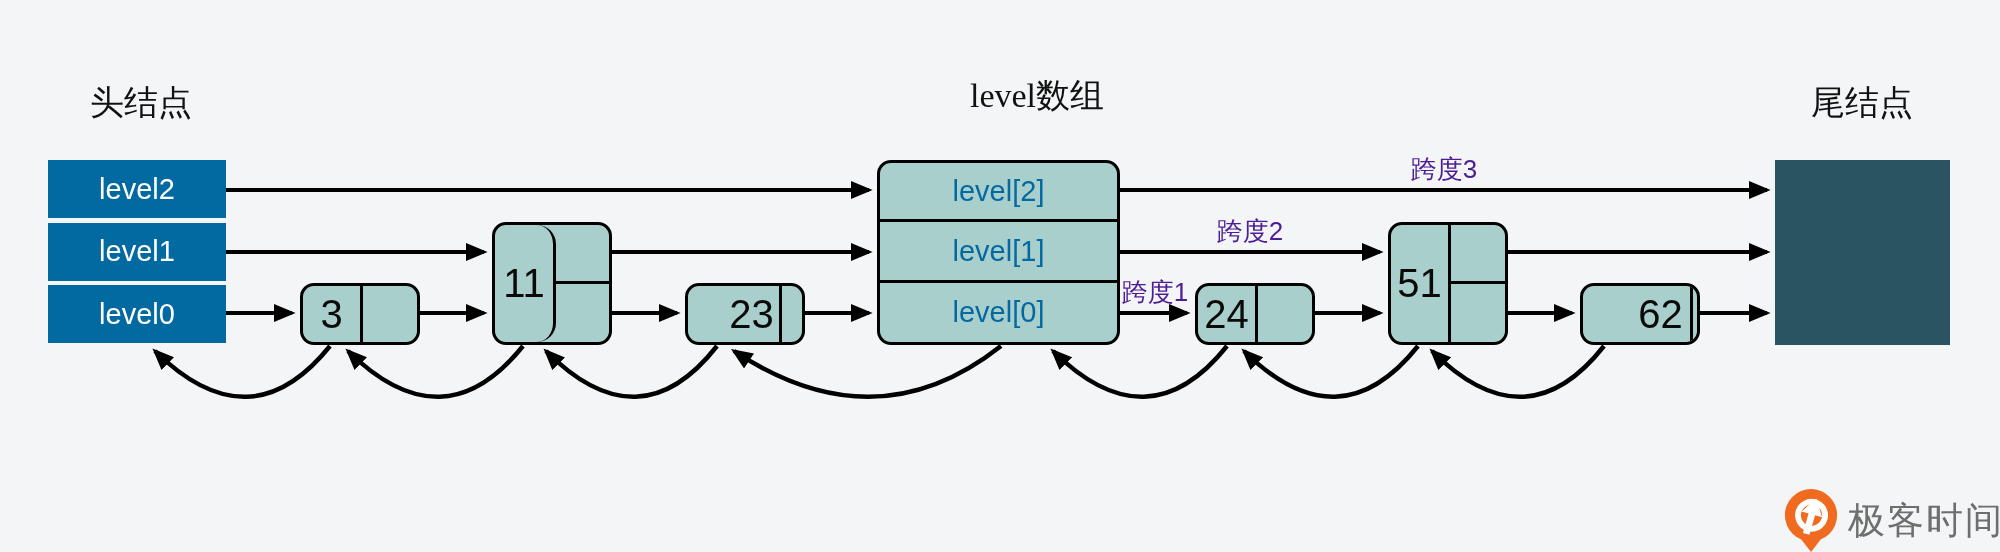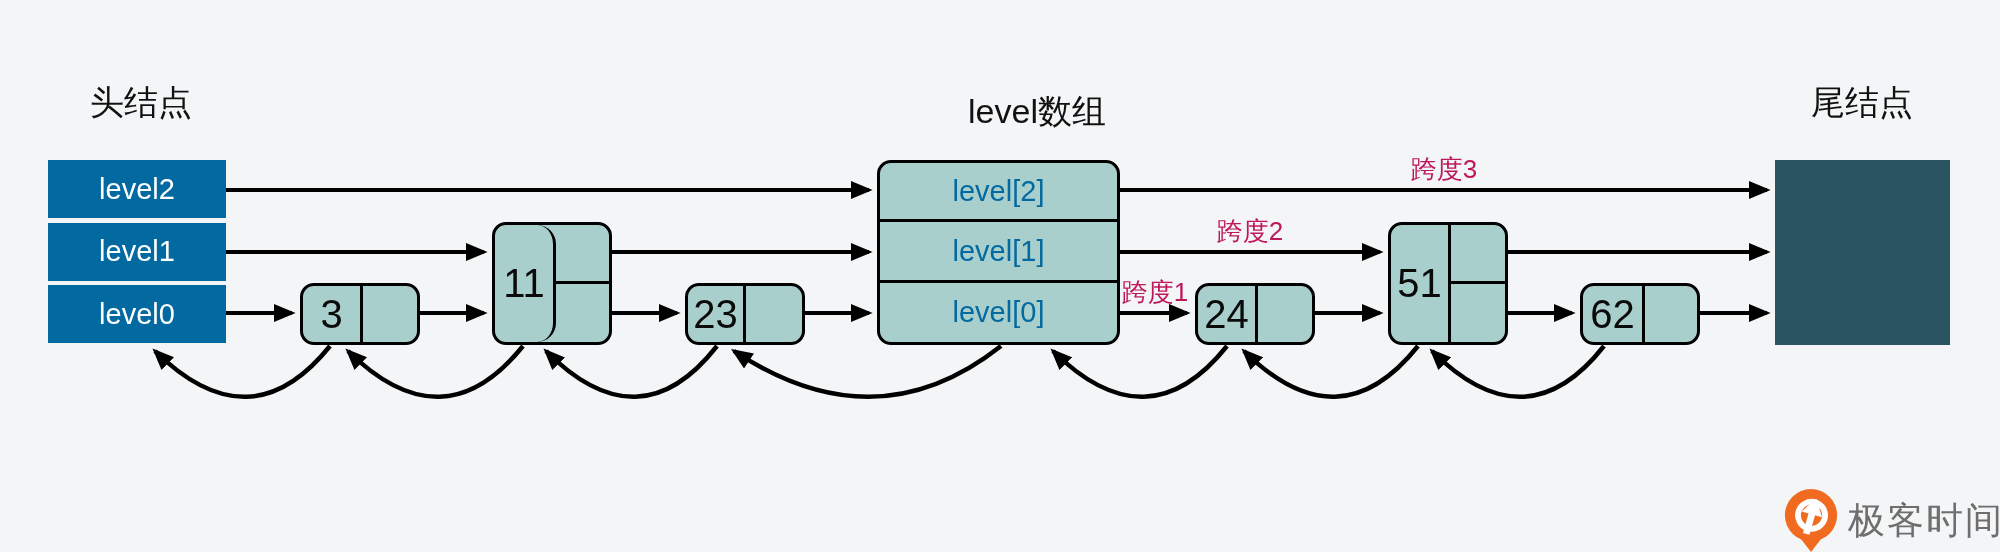--- a/index.html
+++ b/index.html
@@ -1,31 +1,31 @@
 <!DOCTYPE html>
 <html><head>
 <meta charset="utf-8">
 <style>
   html,body{margin:0;padding:0;}
   body{font-family:"Liberation Sans","DejaVu Sans",sans-serif;}
   .canvas{position:relative;width:2000px;height:552px;background:#f3f5f6;overflow:hidden;}
   .arrows{position:absolute;left:0;top:0;width:2000px;height:552px;}
   .title{position:absolute;transform:translate(-50%,-50%);font-size:34px;color:#111;white-space:nowrap;}
   .title-head{left:141px;top:103px;}
-  .title-level{left:1037px;top:112px;}
+  .title-level{left:1037px;top:96px;font-family:Liberation Serif, serif;}
   .title-tail{left:1862px;top:103px;}
   .headbox{position:absolute;left:48px;top:160px;width:178px;height:183px;display:flex;flex-direction:column;justify-content:space-between;}
   .headrow{height:58px;background:#0369a1;color:#fff;font-size:29px;display:flex;align-items:center;justify-content:center;}
   .tailbox{position:absolute;left:1775px;top:160px;width:175px;height:185px;background:#2a5462;}
   .node{position:absolute;box-sizing:border-box;background:#a9cfcc;border:3px solid #000;border-radius:14px;display:flex;overflow:hidden;}
   .vcell{box-sizing:border-box;border-right:3px solid #000;display:flex;align-items:center;justify-content:center;font-size:40px;color:#0a0a0a;flex:0 0 auto;height:100%;}
   .pcol{flex:1 1 auto;display:flex;flex-direction:column;}
   .pcell{box-sizing:border-box;display:flex;align-items:center;justify-content:center;font-size:29px;color:#0369a1;flex:1 1 auto;}
   .pcell.hasnext{border-bottom:3px solid #000;flex:0 0 auto;}
-  .spanlabel{position:absolute;transform:translate(-50%,-50%);font-size:26px;color:#be185d;white-space:nowrap;}
+  .spanlabel{position:absolute;transform:translate(-50%,-50%);font-size:26px;color:#4c1d95;white-space:nowrap;}
   .logo{position:absolute;left:1782px;top:488px;display:flex;align-items:center;}
   .logo-text{font-size:37px;color:#6e6e6e;letter-spacing:2px;margin-left:8px;white-space:nowrap;}
 </style>
 </head>
 <body>
 
 <div class="canvas">
 
   <svg class="arrows" viewBox="0 0 2000 552" xmlns="http://www.w3.org/2000/svg">
     <defs>
@@ -77,21 +77,21 @@
           <div class="pcell"></div>
         </div>
       </div>
       <div class="node" style="left: 492px; top: 222px; width: 120px; height: 123px;">
         <div class="vcell" style="width: 61px; border-radius: 19px;">11</div>
         <div class="pcol">
           <div class="pcell hasnext" style="height: 59px;"></div>
           <div class="pcell"></div>
         </div>
       </div>
-      <div class="node" style="left: 685px; top: 283px; width: 120px; height: 62px;">
+      <div class="node" style="left: 685px; top: 283px; width: 120px; height: 62px; padding-left: 36px;">
         <div class="vcell" style="width: 58px;">23</div>
         <div class="pcol">
           <div class="pcell"></div>
         </div>
       </div>
       <div class="node" style="left: 877px; top: 160px; width: 243px; height: 185px;">
         <div class="pcol">
           <div class="pcell hasnext" style="height: 59px;">level[2]</div>
           <div class="pcell hasnext" style="height: 61px;">level[1]</div>
           <div class="pcell">level[0]</div>
@@ -104,21 +104,21 @@
         </div>
       </div>
       <div class="node" style="left: 1388px; top: 222px; width: 120px; height: 123px;">
         <div class="vcell" style="width: 60px;">51</div>
         <div class="pcol">
           <div class="pcell hasnext" style="height: 59px;"></div>
           <div class="pcell"></div>
         </div>
       </div>
       <div class="node" style="left: 1580px; top: 283px; width: 120px; height: 62px;">
-        <div class="vcell" style="width: 62px;">62</div>
+        <div class="vcell" style="width: 62px; margin-left: 48px;">62</div>
         <div class="pcol">
           <div class="pcell"></div>
         </div>
       </div>
     </div>
   <div id="labels-layer">
       <div class="spanlabel" style="left: 1155px; top: 292px;">跨度1</div>
       <div class="spanlabel" style="left: 1250px; top: 231px;">跨度2</div>
       <div class="spanlabel" style="left: 1444px; top: 169px;">跨度3</div>
     </div>

